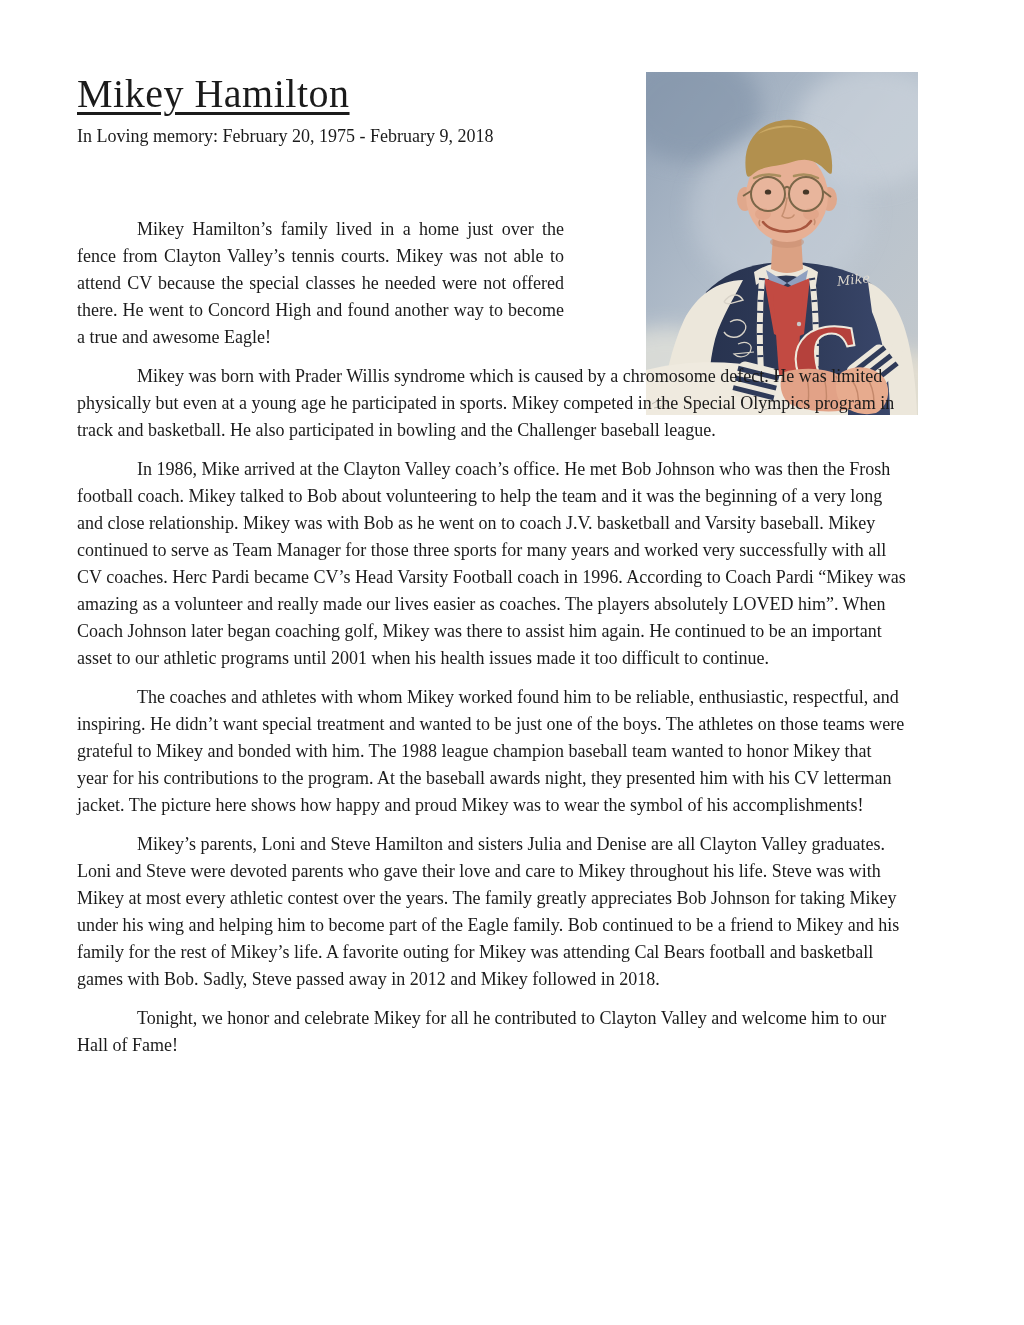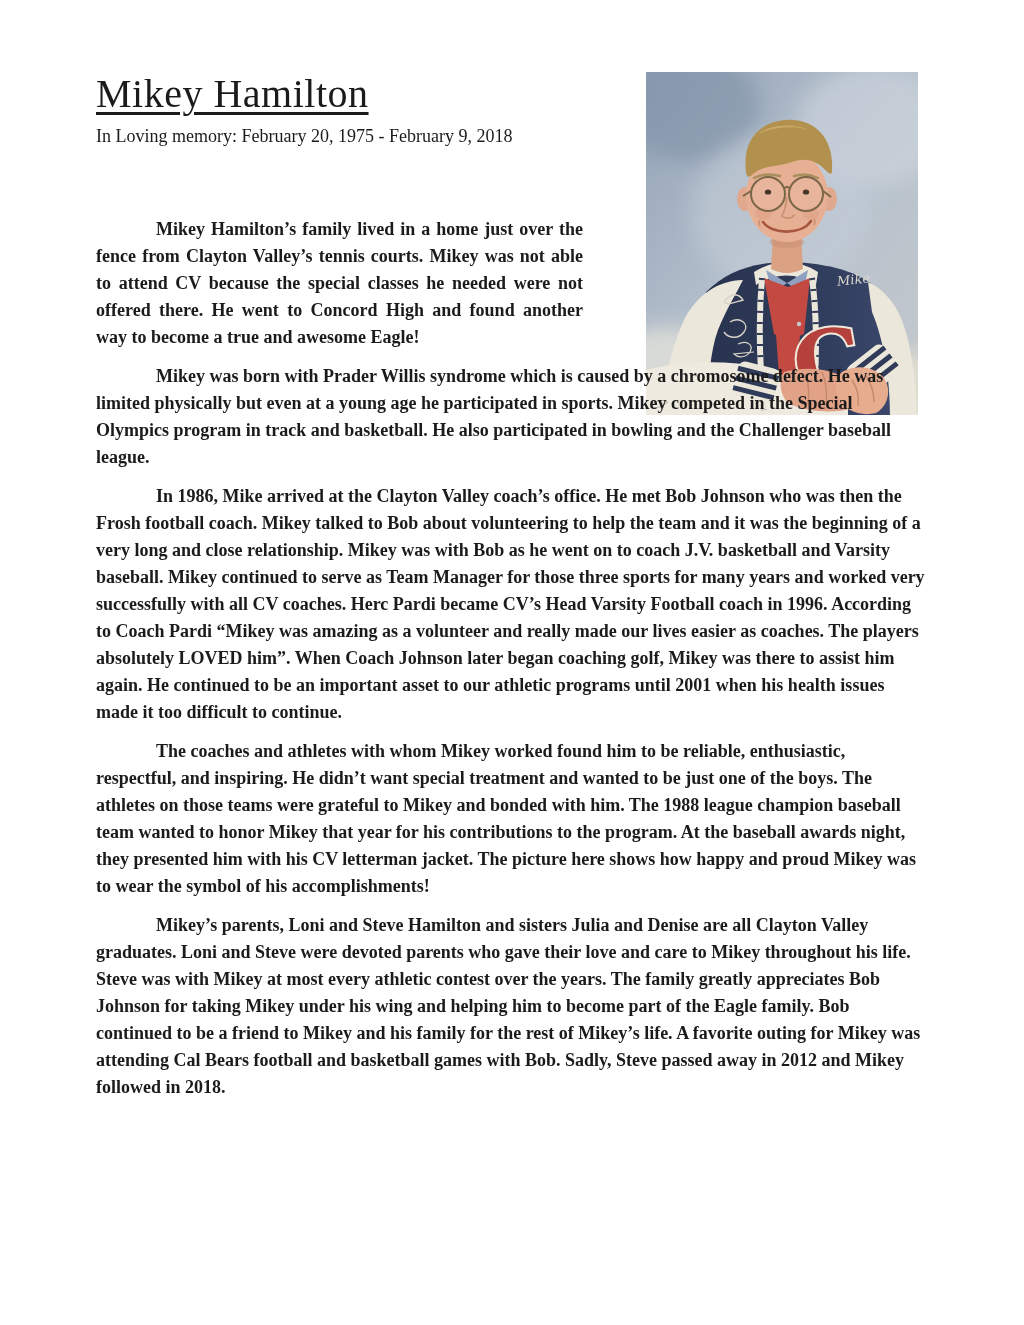--- a/index.html
+++ b/index.html
@@ -7,21 +7,21 @@
     position:relative;
     width:1024px;
     height:1325px;
     background:#ffffff;
     font-family:"Liberation Serif","DejaVu Serif",serif;
     color:#1b1b1b;
     overflow:hidden;
   }
   .content{
     position:absolute;
-    left:96px;
+    left:77px;
     top:70px;
     width:829px;
   }
   .doc-title{
     font-size:40px;
     font-weight:400;
     line-height:1.2;
     margin:0;
     text-decoration:underline;
     text-decoration-thickness:3px;
@@ -41,21 +41,20 @@
   }
   .body-text{
     margin-top:68px;
     font-size:18px;
     line-height:27px;
   }
   .body-text p{
     margin:5px 0 12px 0;
     text-indent:60px;
     text-align:left;
-    font-weight:bold;
   }
   .body-text p.wrap-beside-photo{
     width:487px;
     text-align:justify;
   }
   .photo-frame{
     position:absolute;
     left:646px;
     top:72px;
     width:272px;
@@ -183,16 +182,17 @@
   <div class="content">
     <h1 class="doc-title">Mikey Hamilton</h1>
     <div class="memorial-line">In Loving memory:  February 20, 1975 - February 9, 2018</div>
 
     <div class="body-text">
       <p class="wrap-beside-photo">Mikey Hamilton’s family lived in a home just over the fence from Clayton Valley’s tennis courts. Mikey was not able to attend CV because the special classes he needed were not offered there. He went to Concord High and found another way to become a true and awesome Eagle!</p>
       <p>Mikey was born with Prader Willis syndrome which is caused by a chromosome defect. He was limited physically but even at a young age he participated in sports. Mikey competed in the Special Olympics program in track and basketball. He also participated in bowling and the Challenger baseball league.</p>
       <p>In 1986, Mike arrived at the Clayton Valley coach’s office. He met Bob Johnson who was then the Frosh football coach. Mikey talked to Bob about volunteering to help the team and it was the beginning of a very long and close relationship. Mikey was with Bob as he went on to coach J.V. basketball and Varsity baseball. Mikey continued to serve as Team Manager for those three sports for many years and worked very successfully with all CV coaches.  Herc Pardi became CV’s Head Varsity Football coach in 1996. According to Coach Pardi “Mikey was amazing as a volunteer and really made our lives easier as coaches. The players absolutely LOVED him”.  When Coach Johnson later began coaching golf, Mikey was there to assist him again. He continued to be an important asset to our athletic programs until 2001 when his health issues made it too difficult to continue.</p>
       <p>The coaches and athletes with whom Mikey worked found him to be reliable, enthusiastic, respectful, and inspiring. He didn’t want special treatment and wanted to be just one of the boys. The athletes on those teams were grateful to Mikey and bonded with him. The 1988 league champion baseball team wanted to honor Mikey that year for his contributions to the program. At the baseball awards night, they presented him with his CV letterman jacket. The picture here shows how happy and proud Mikey was to wear the symbol of his accomplishments!</p>
       <p>Mikey’s parents, Loni and Steve Hamilton and sisters Julia and Denise are all Clayton Valley graduates. Loni and Steve were devoted parents who gave their love and care to Mikey throughout his life. Steve was with Mikey at most every athletic contest over the years. The family greatly appreciates Bob Johnson for taking Mikey under his wing and helping him to become part of the Eagle family.  Bob continued to be a friend to Mikey and his family for the rest of Mikey’s life. A favorite outing for Mikey was attending Cal Bears football and basketball games with Bob. Sadly, Steve passed away in 2012 and Mikey followed in 2018.</p>
+      <p>Tonight, we honor and celebrate Mikey for all he contributed to Clayton Valley and welcome him to our Hall of Fame!</p>
     </div>
   </div>
 
 </div>
 
 </body></html>

